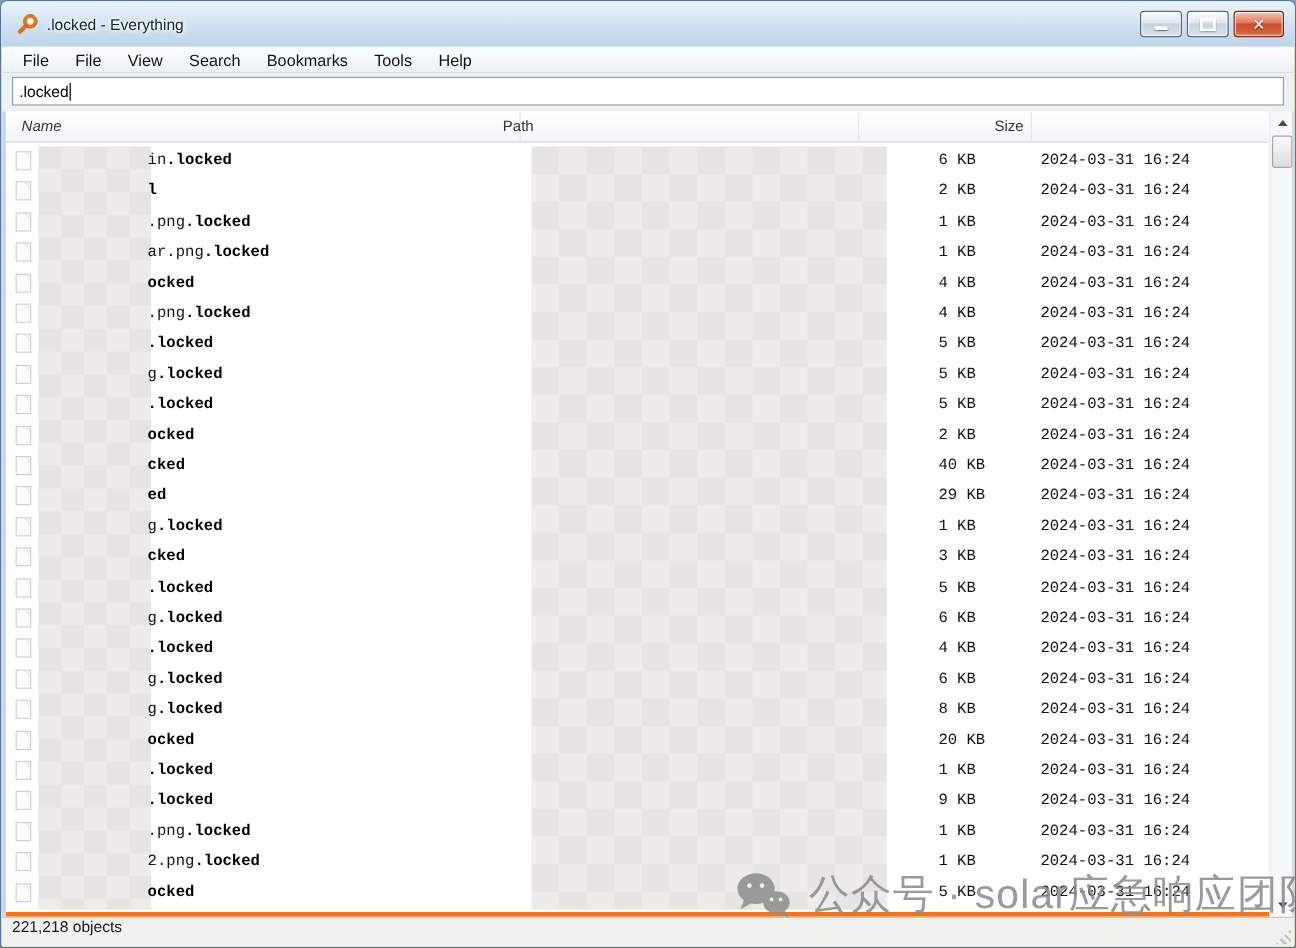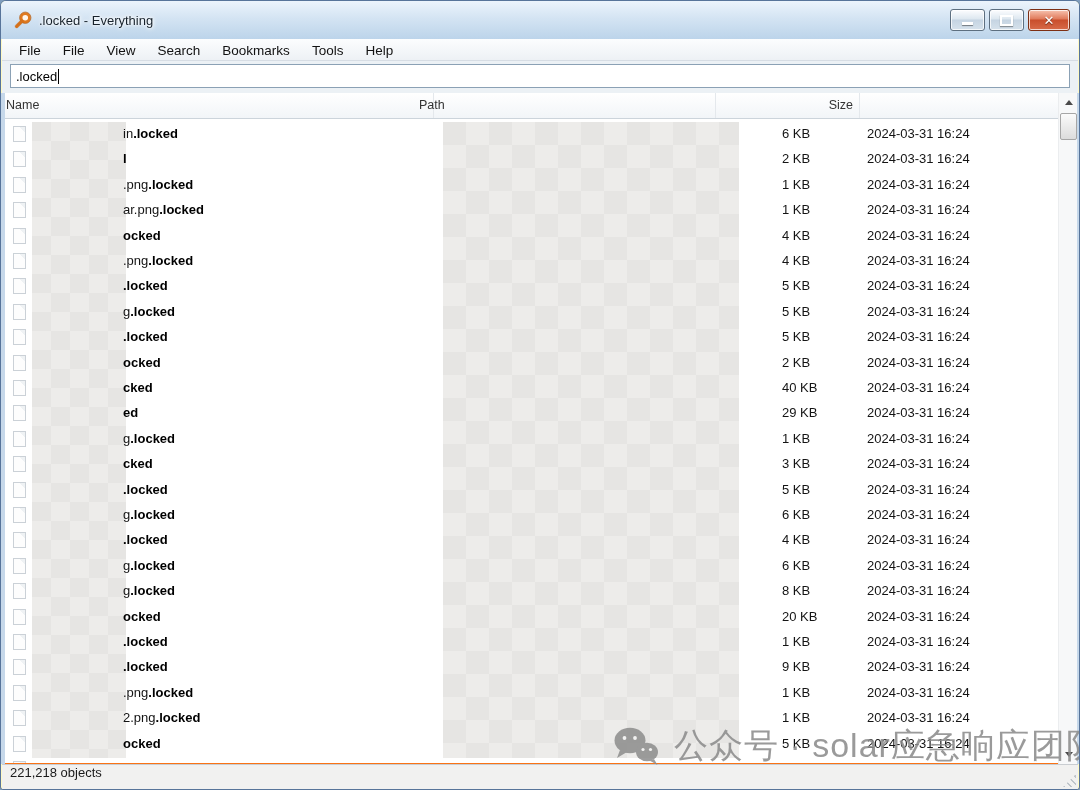--- a/index.html
+++ b/index.html
@@ -34,32 +34,32 @@
   .searchbox{position:absolute;left:8px;right:8px;top:3px;height:22px;background:#fff;
     border:1px solid #8ba1b5;display:flex;align-items:center;padding-left:5px;
     font-size:13px;color:#000;}
   .caret{width:1px;height:15px;background:#000;margin-left:1px;}
 
   
   .header{position:absolute;top:92px;left:4px;width:1053px;height:26px;
     background:linear-gradient(180deg,#ffffff,#f2f5f8);border-bottom:1px solid #ccd4db;box-sizing:border-box;}
   .hcell{position:absolute;top:0;height:25px;line-height:25px;font-size:12.5px;color:#333;
     border-right:1px solid #e4e8ec;box-sizing:border-box;cursor:default;}
-  .hcell.name{left:0;width:429px;padding-left:1px;}
+  .hcell.name{left:0;width:429px;padding-left:13px;font-style:italic;}
   .hcell.path{left:403px;width:308px;padding-left:11px;}
   .hcell.size{left:737px;width:118px;text-align:right;padding-right:6px;}
   .hcell.date{left:855px;width:188px;padding-left:11px;background:#dbedf9;
     border-left:1px solid #b9d9ee;border-right:1px solid #b9d9ee;}
   .sort-arrow{position:absolute;left:100px;top:2px;width:0;height:0;
     border-left:4px solid transparent;border-right:4px solid transparent;
     border-bottom:5px solid #7b8b98;}
 
   
   .list{position:absolute;top:118px;left:4px;width:1053px;height:645px;background:#fff;
-    overflow:hidden;border-bottom:1px solid #f97316;box-sizing:border-box;}
+    overflow:hidden;border-bottom:4px solid #f97316;box-sizing:border-box;font-family:Liberation Mono, monospace;}
   .redact{position:absolute;top:3px;height:636px;
     background:repeating-conic-gradient(#edecea 0% 25%, #e6e5e3 0% 50%);
     background-size:38px 38px;}
   .redact.name-strip{left:27px;width:94px;}
   .redact.path-strip{left:438px;width:296px;background-size:46px 46px;}
   .row{position:absolute;left:0;width:100%;height:25.4px;line-height:25.4px;font-size:13px;color:#141414;}
   .file-icon{position:absolute;left:8px;top:5px;width:11px;height:14px;
     border:1px solid #a9b4bd;background:linear-gradient(225deg,#e6ebee 0 4px,#fdfdfd 4px);opacity:.6;}
   .name-text{position:absolute;left:118px;white-space:nowrap;}
   .name-text b{font-weight:700;color:#000;}

